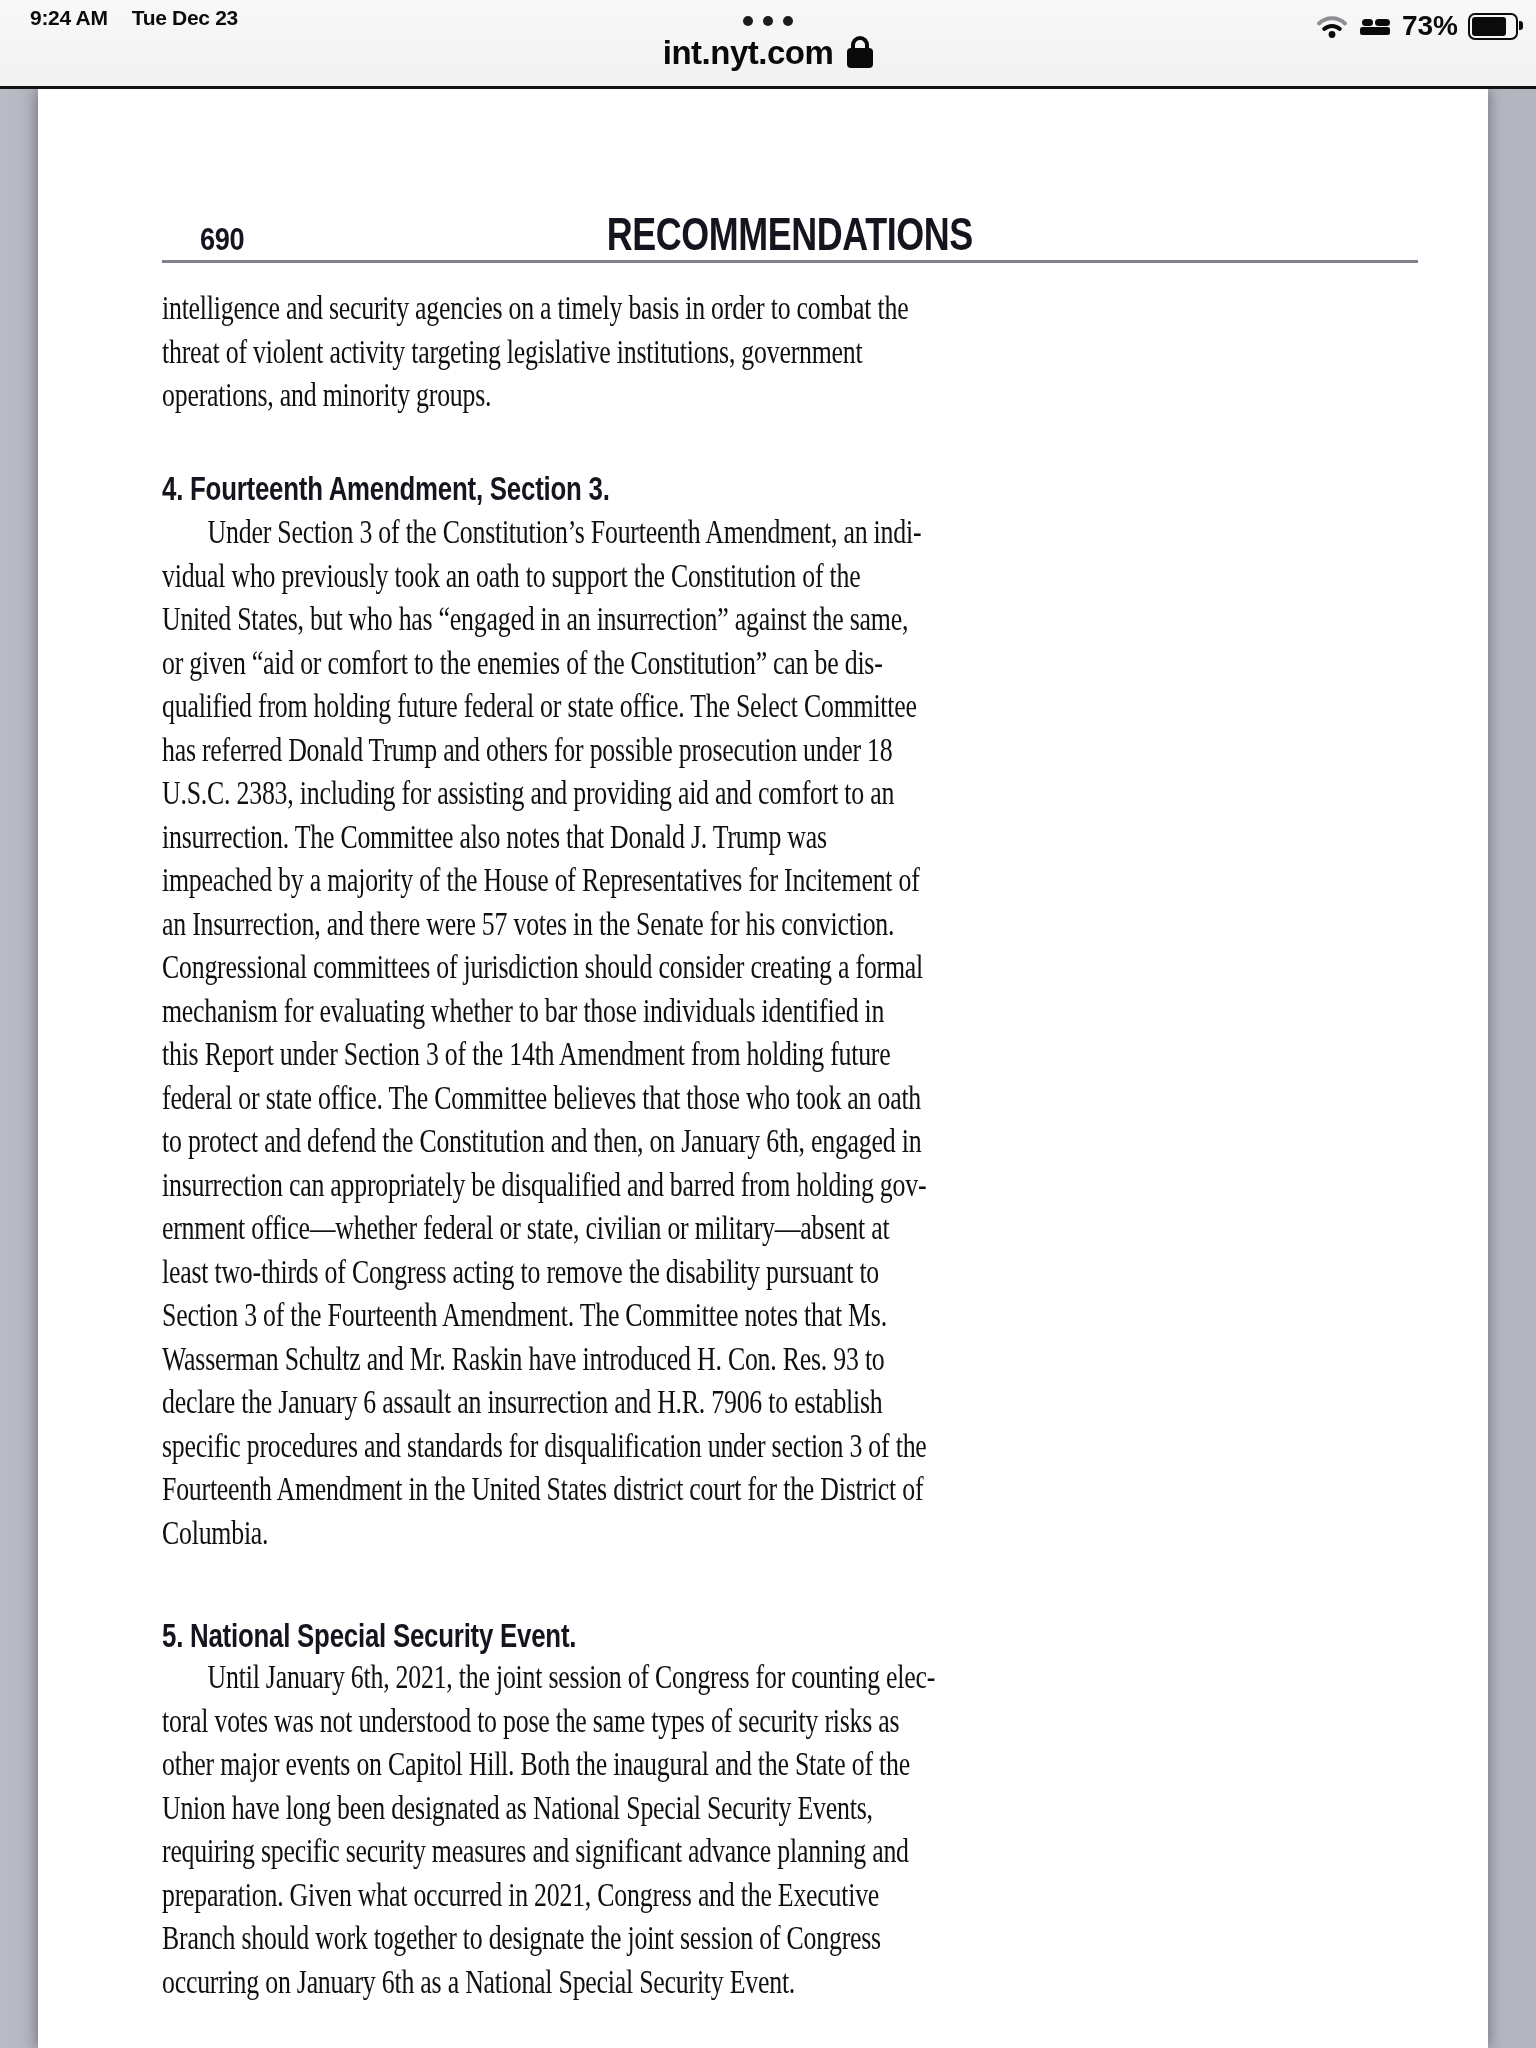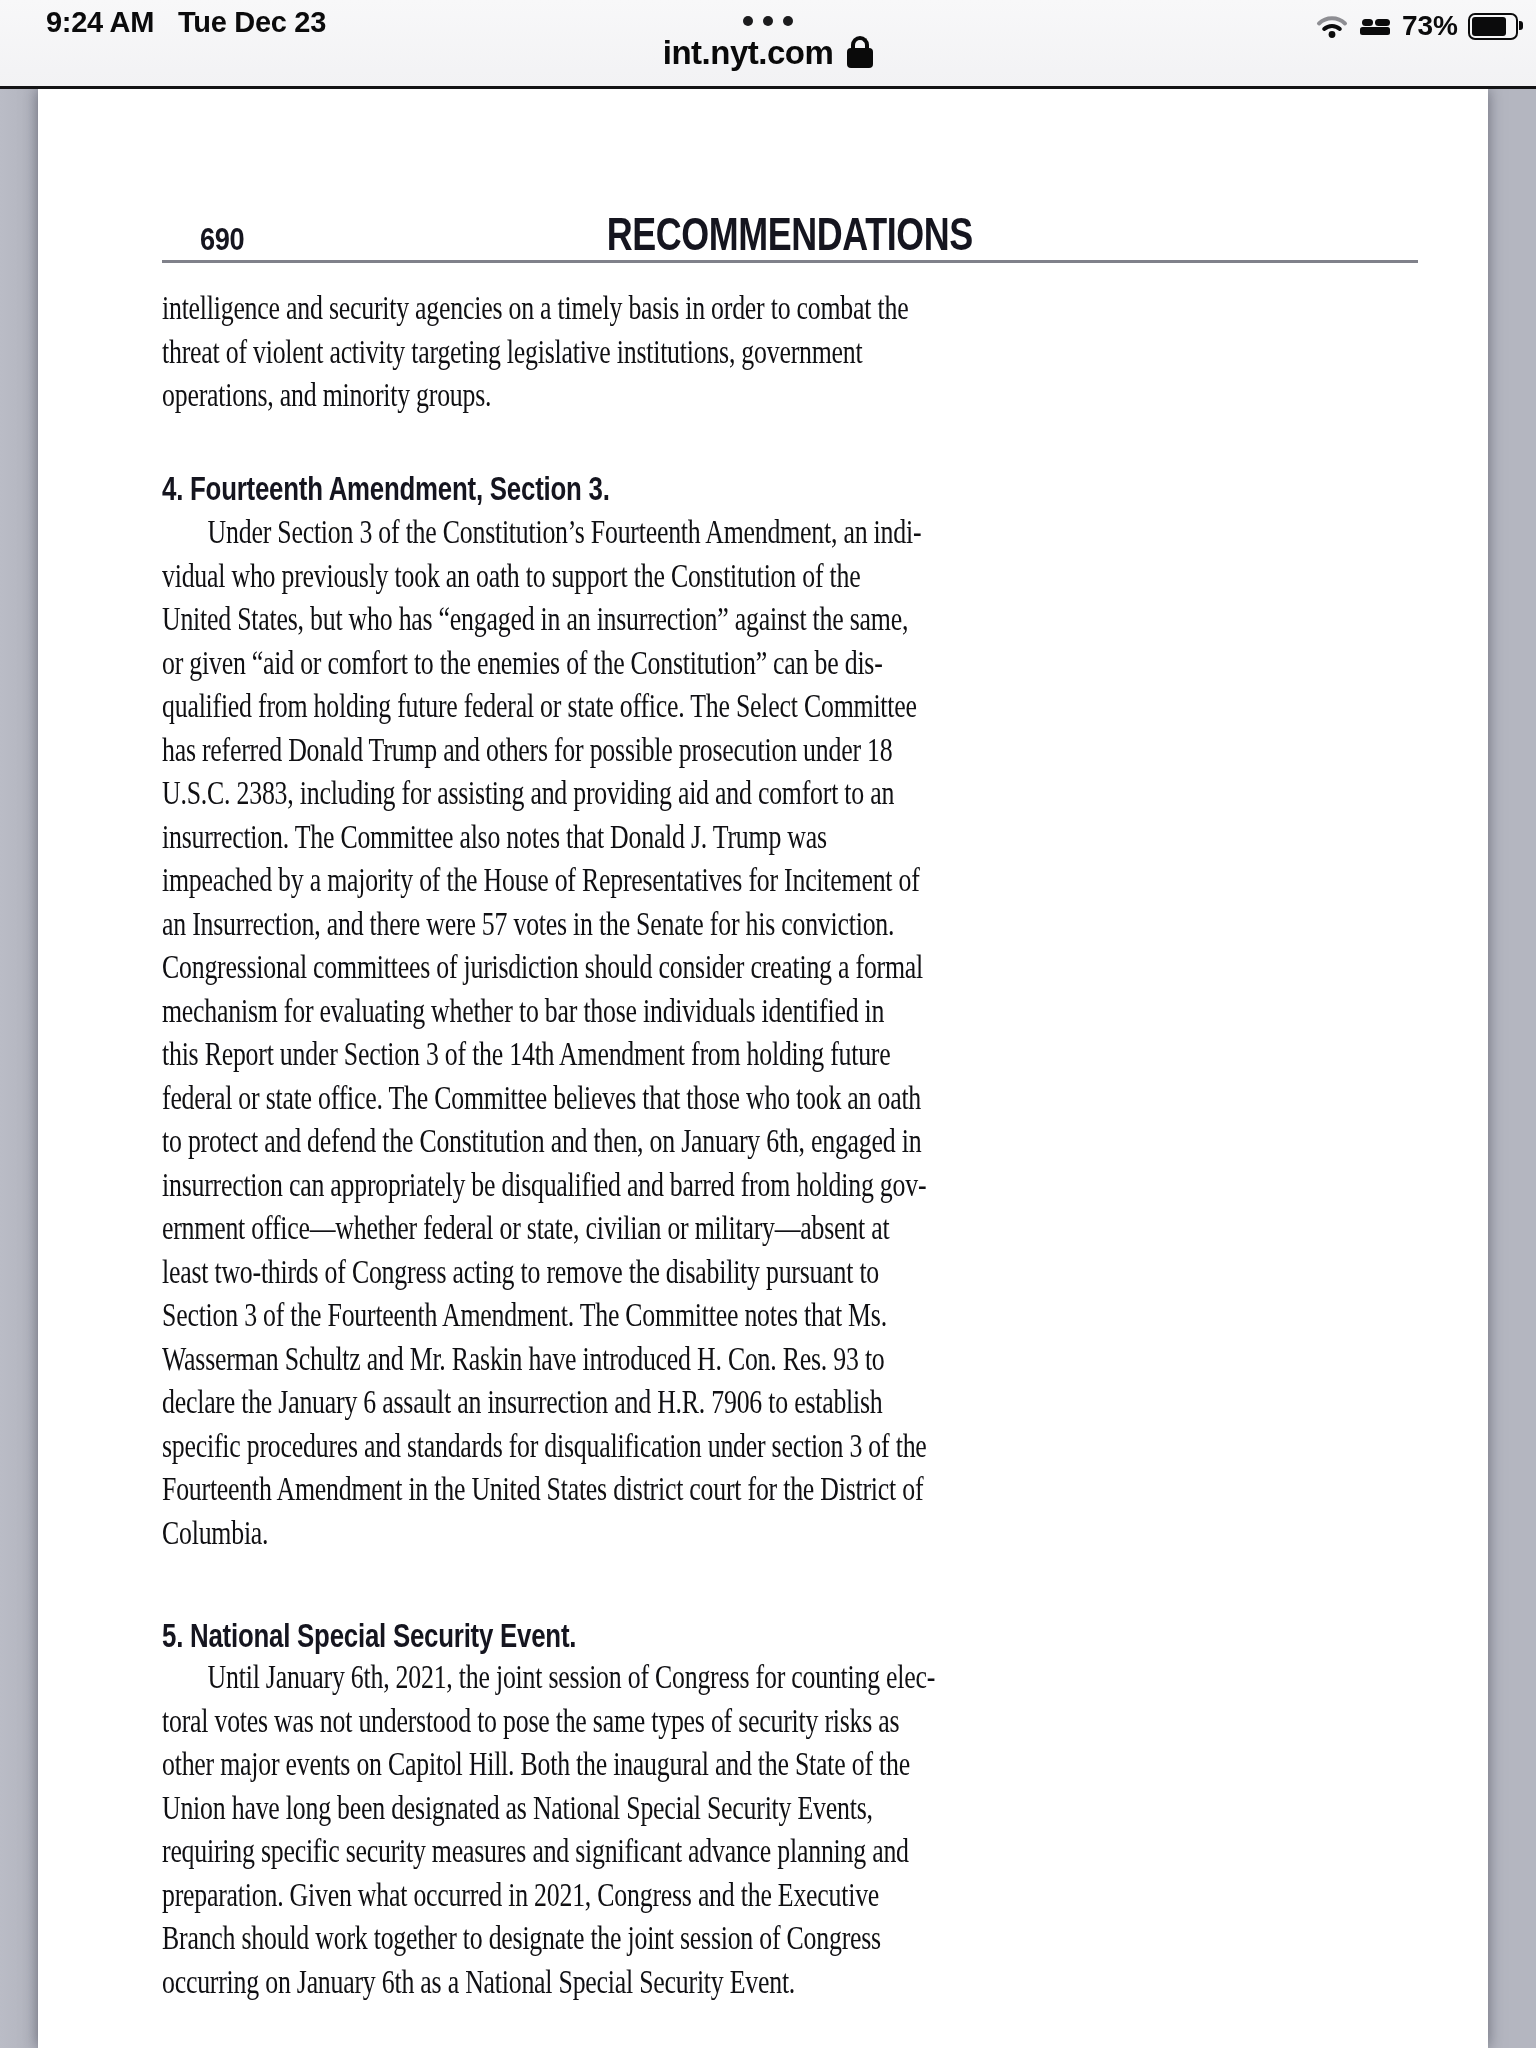--- a/index.html
+++ b/index.html
@@ -7,21 +7,21 @@
     width:1536px;height:2048px;position:relative;overflow:hidden;
     font-family:"Liberation Sans",sans-serif;background:#b4b6c0;
     -webkit-font-smoothing:antialiased;
   }
   
   .statusbar{
     position:absolute;top:0;left:0;width:1536px;height:86px;
     background:linear-gradient(#f8f8f9,#f2f2f4);z-index:5;
   }
   .sb-left{position:absolute;left:30px;top:6px;display:flex;gap:24px;
-    font-size:29px;font-weight:700;color:#0b0b0c;letter-spacing:-0.3px;margin-left:16px;}
+    font-size:21px;font-weight:700;color:#0b0b0c;letter-spacing:-0.3px;}
   .sb-dots{position:absolute;left:0;right:0;top:16px;display:flex;justify-content:center;gap:10px;}
   .sb-dots .dot{width:10px;height:10px;border-radius:50%;background:#1c1c1e;}
   .addressbar{position:absolute;left:0;right:0;top:34px;display:flex;justify-content:center;align-items:center;gap:14px;}
   .url-text{font-size:33px;font-weight:700;color:#0a0a0a;letter-spacing:-0.5px;}
   .lock{position:relative;width:26px;height:20px;background:#0a0a0a;border-radius:4px;margin-top:10px;}
   .lock::before{content:"";position:absolute;top:-12px;left:4px;width:10px;height:12px;
     border:4px solid #0a0a0a;border-bottom:none;border-radius:9px 9px 0 0;}
   .sb-right{position:absolute;right:12px;top:10px;display:flex;align-items:center;gap:10px;}
   .batt-pct{font-size:28px;font-weight:700;color:#0b0b0c;margin-left:0;}
   .battery{position:relative;width:46px;height:23px;border:2.5px solid #0b0b0c;border-radius:7px;margin-right:6px;}

